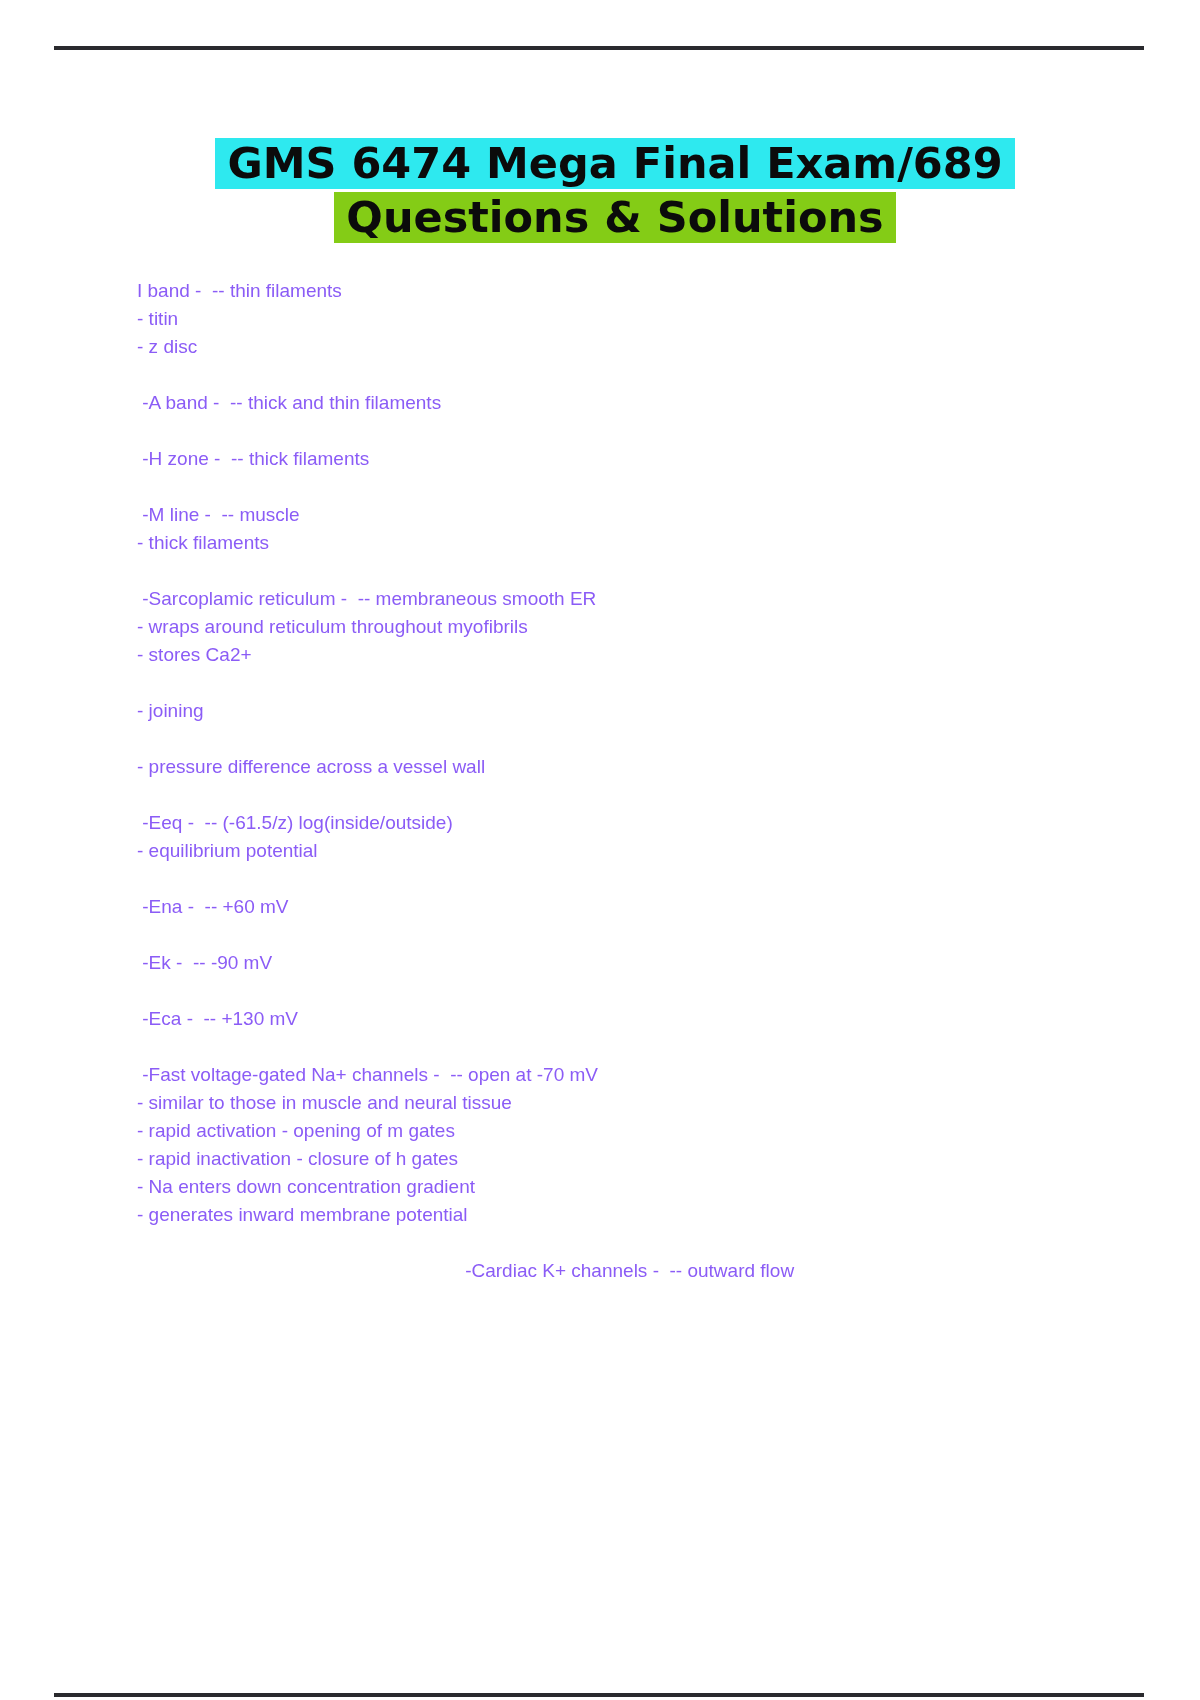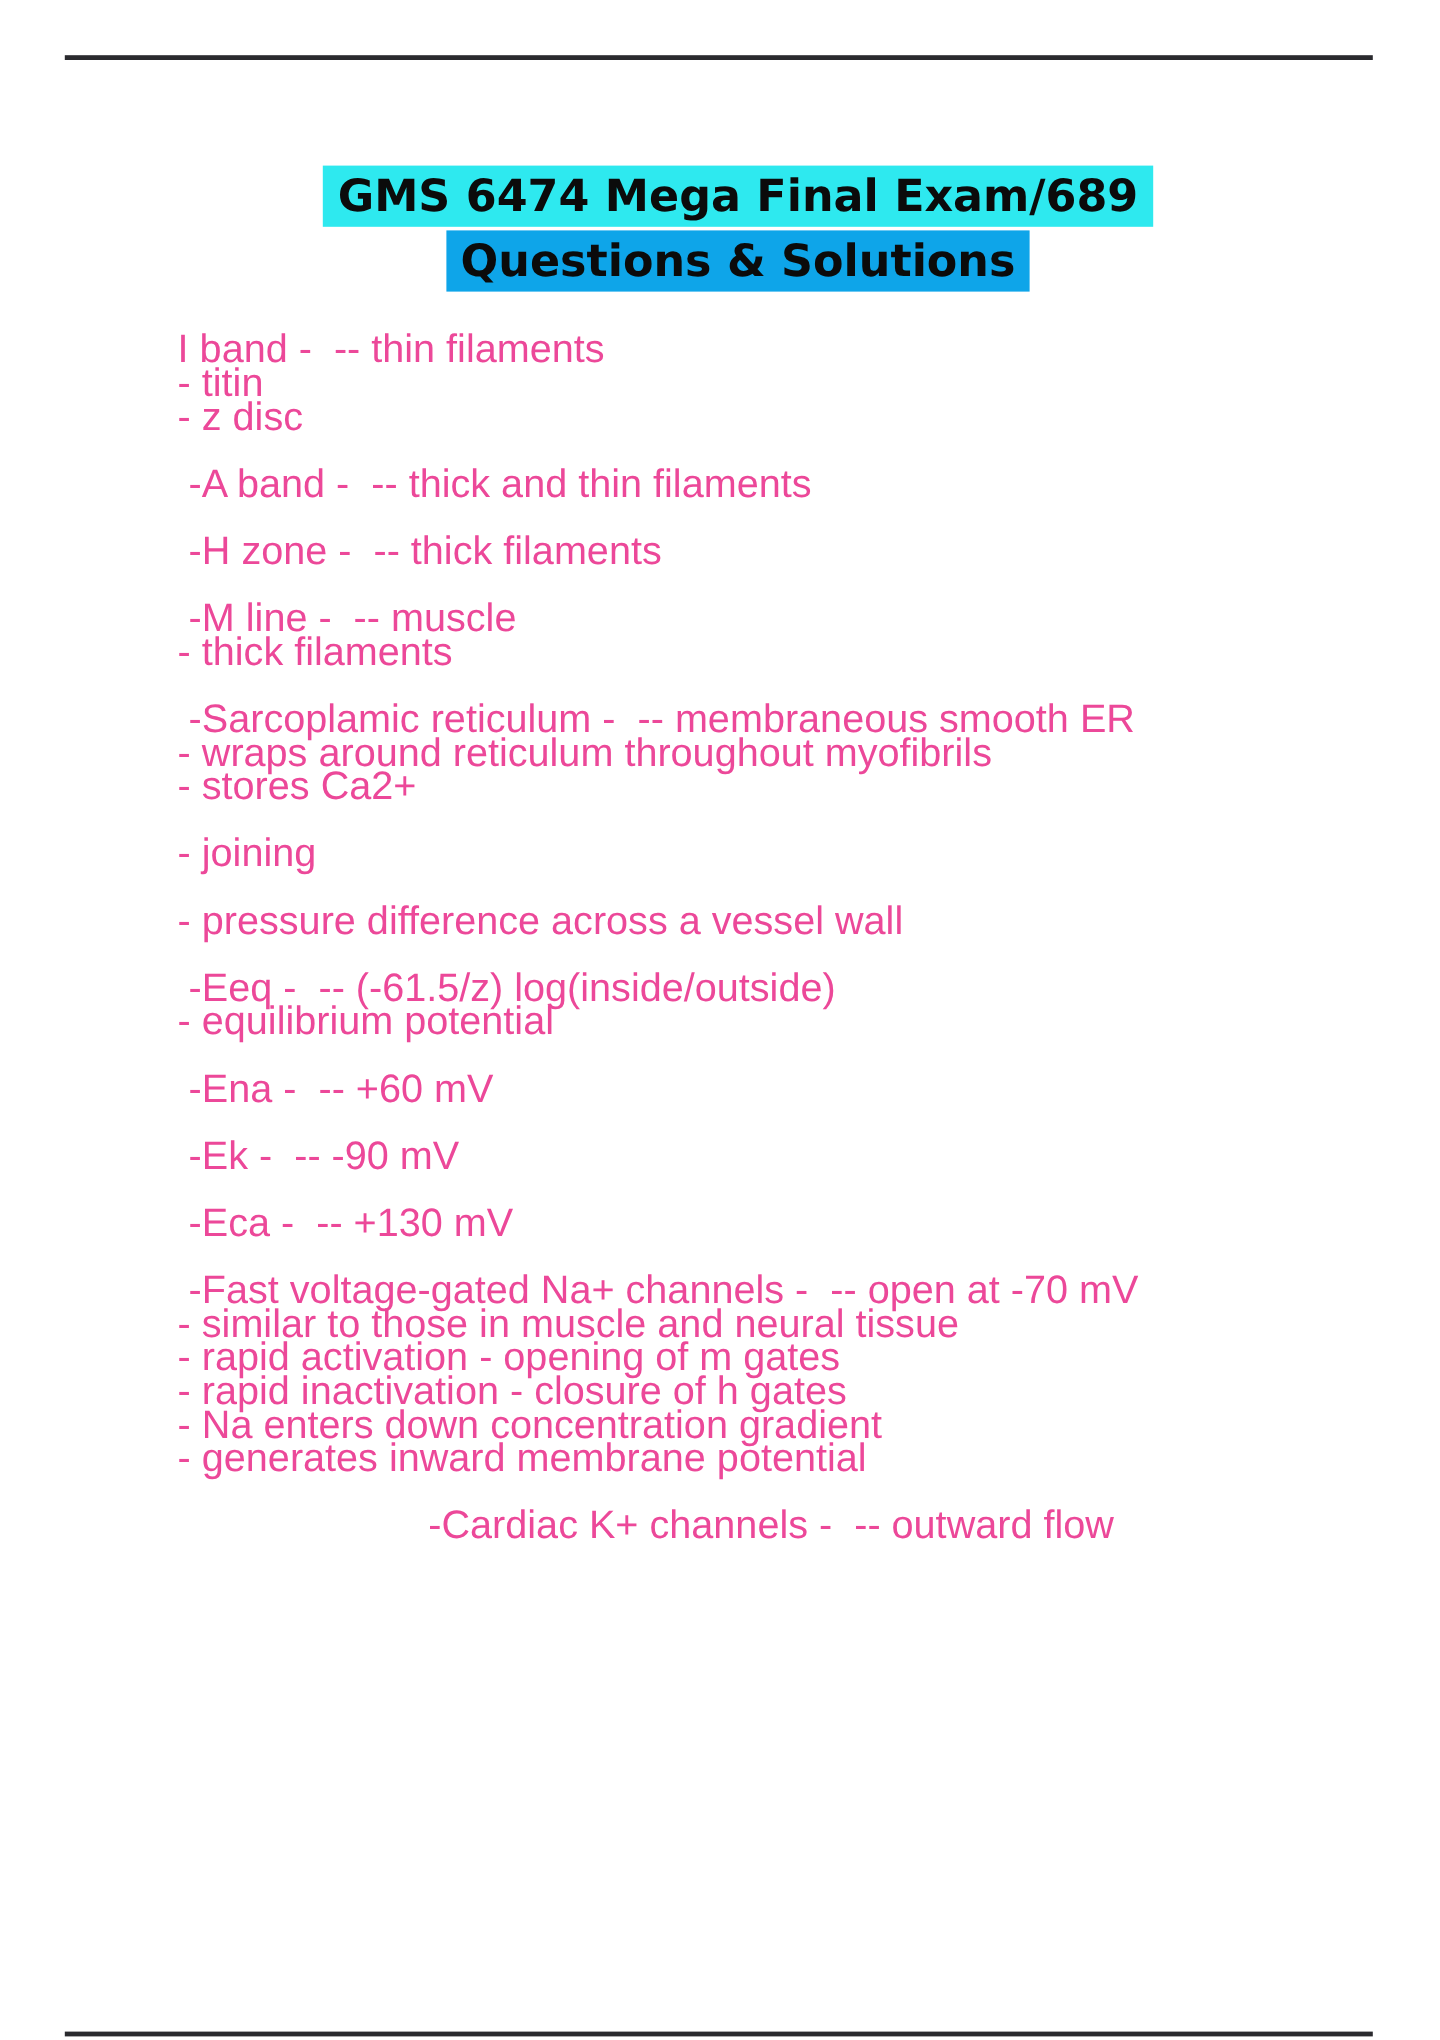--- a/index.html
+++ b/index.html
@@ -32,35 +32,35 @@
     width: 960px;
     text-align: center;
   }
   .title-line {
     height: 54px;
   }
   .title-line .hl {
     display: inline-block;
     font-family: "DejaVu Sans", sans-serif;
     font-weight: bold;
-    font-size: 37px;
+    font-size: 43px;
     line-height: 51px;
     color: #0b0b0b;
     padding: 0 12px;
     letter-spacing: 0px;
     white-space: nowrap;
   }
 
   .doc-body {
     position: absolute;
-    left: 148px;
+    left: 137px;
     top: 277px;
     width: 980px;
-    color: #ec4899;
-    font-size: 33px;
+    color: #8b5cf6;
+    font-size: 19px;
     line-height: 28px;
   }
   .para {
     margin: 0 0 28px 0;
   }
   .para:last-child { margin-bottom: 0; text-align: center; }
   .line {
     white-space: pre-wrap;
   }
 </style>
@@ -69,21 +69,21 @@
 
 <div class="page">
 
   <div class="rule top" style="background-color: rgb(42, 42, 46);"></div>
 
   <div class="title-wrap">
     <div class="title-line">
       <span class="hl" style="background-color: rgb(46, 233, 239); color: rgb(11, 11, 11);">GMS 6474 Mega Final Exam/689</span>
     </div>
     <div class="title-line">
-      <span class="hl" style="background-color: #0ea5e9; color: rgb(11, 11, 11);">Questions &amp; Solutions</span>
+      <span class="hl" style="background-color: #84cc16; color: rgb(11, 11, 11);">Questions &amp; Solutions</span>
     </div>
   </div>
 
   <div class="doc-body">
       <div class="para">
         <div class="line">I band -  -- thin filaments</div>
         <div class="line">- titin</div>
         <div class="line">- z disc</div>
       </div>
       <div class="para">

